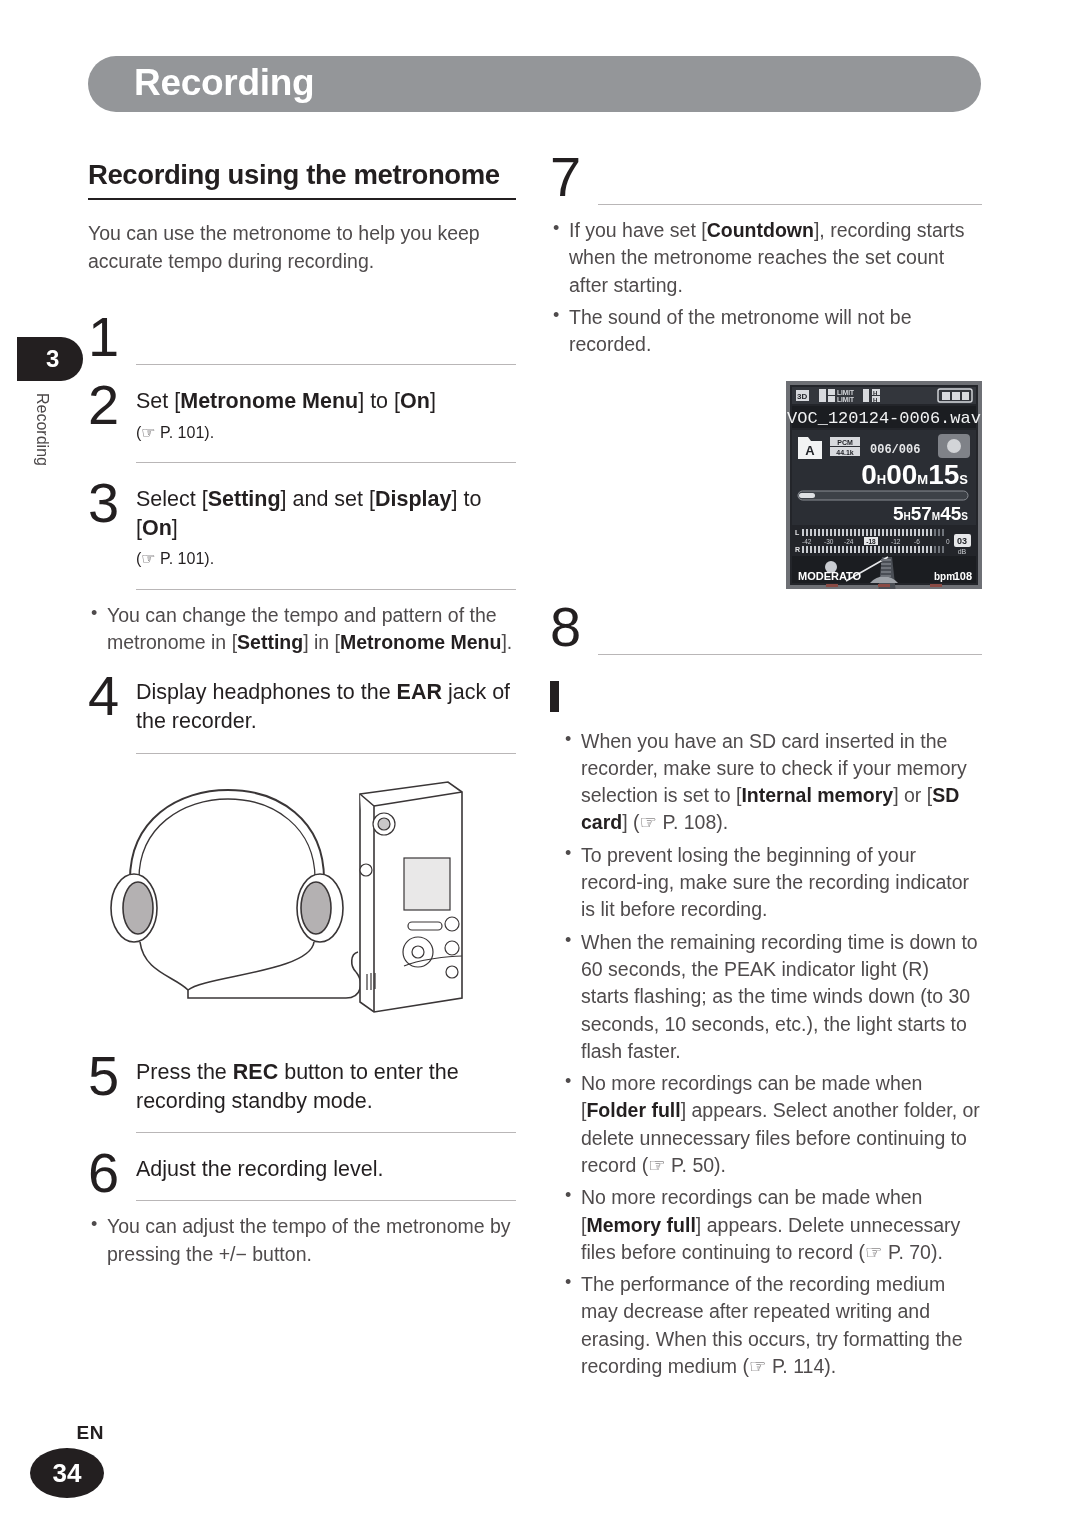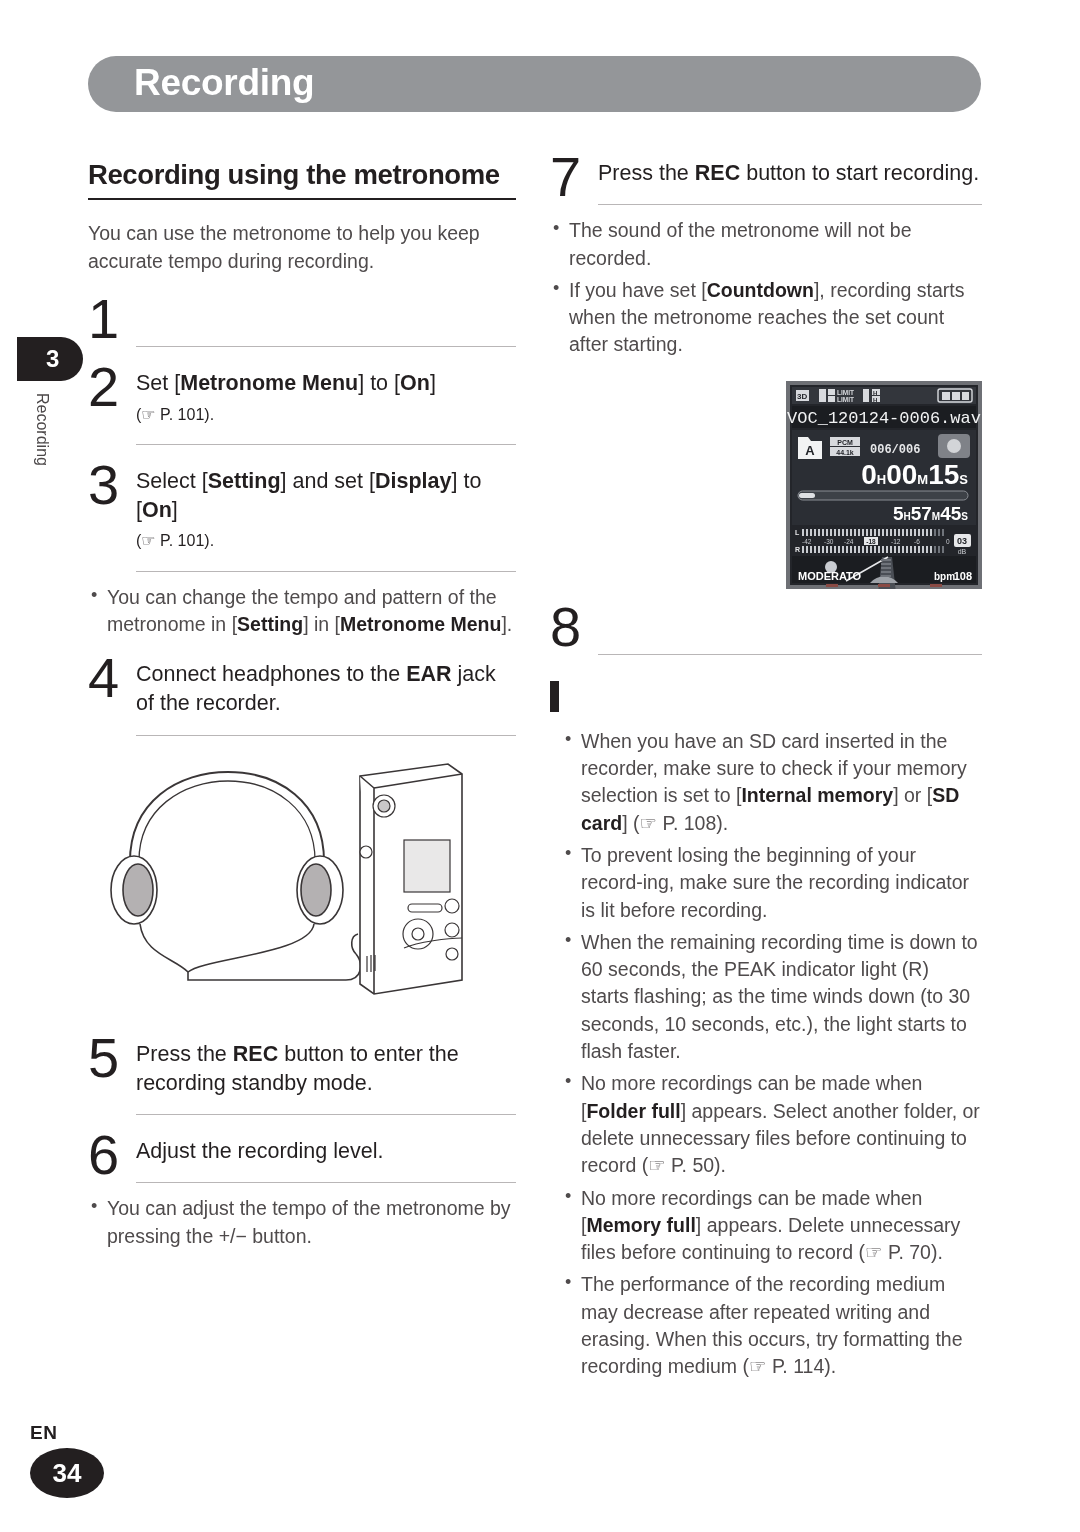--- a/index.html
+++ b/index.html
@@ -54,21 +54,21 @@
 
   
   h2.sec-title {
     font-size: 27.5px; font-weight: bold; letter-spacing: -0.4px;
     padding-bottom: 7px; margin-bottom: 20px;
     border-bottom: 2.5px solid #231f20;
     color: #231f20;
   }
   .intro {
     font-size: 19.5px; line-height: 1.42; color: #4f4b4c;
-    margin-bottom: 26px;
+    margin-bottom: 44px;
   }
 
   
   .step { display: flex; align-items: flex-start; margin-bottom: 4px; }
   .step-num {
     flex: 0 0 48px;
     font-size: 56px; line-height: 0.84;
     font-weight: 300; color: #231f20;
     font-family: "Liberation Sans", sans-serif;
     margin-top: -6px;
@@ -104,21 +104,21 @@
   .notes-bar { width: 9px; height: 31px; background: #231f20; margin-right: 12px; }
   .notes-head h3 { font-size: 26px; font-weight: bold; letter-spacing: -0.4px; }
 
   
   .illus { margin: 16px 0 28px 0; }
 
   
   .lcd-wrap { display: flex; justify-content: flex-end; margin: 14px 0 20px 0; }
 
   
-  .footer { position: absolute; left: 30px; bottom: 34px; text-align: left; width: 74px; }
+  .footer { position: absolute; left: 30px; bottom: 34px; text-align: right; width: 74px; }
   .footer .en { font-size: 19px; font-weight: bold; color: #231f20; letter-spacing: .5px; }
   .footer .pnum {
     margin-top: 4px; width: 74px; height: 50px; border-radius: 50%;
     background: #231f20; color: #fff; font-size: 26px; font-weight: bold;
     display: flex; align-items: center; justify-content: center;
   }
 </style>
 </head>
 <body>
 
@@ -158,21 +158,21 @@
       </div>
     </div>
     <div class="rule-tight ind-left"></div>
     <ul class="bullets ind-left">
       <li><span>You can change the tempo and pattern of the metronome in [</span><b>Setting</b><span>] in [</span><b>Metronome Menu</b><span>].</span></li>
     </ul>
 
     <div class="step">
       <div class="step-num">4</div>
       <div class="step-body">
-        <div class="step-text"><span>Connect headphones to the </span><b>EAR</b><span> jack of the recorder.</span></div>
+        <div class="step-text"><span>Display headphones to the </span><b>EAR</b><span> jack of the recorder.</span></div>
       </div>
     </div>
     <div class="rule ind-left"></div>
 
     <div class="illus">
       <svg width="420" height="250" viewBox="0 0 420 250">
         <g fill="none" stroke="#3a3637" stroke-width="1.6">
 
           <path d="M42 108 C40 42, 92 14, 140 14 C188 14, 238 42, 236 108" stroke-width="2"></path>
           <path d="M51 107 C49 50, 96 23, 140 23 C184 23, 229 50, 227 107" stroke-width="1.3"></path>
@@ -236,28 +236,25 @@
     <ul class="bullets ind-left">
       <li><span>You can adjust the tempo of the metronome by pressing the +/− button.</span></li>
     </ul>
 
   </div>
 
   <div class="col col-right">
 
     <div class="step">
       <div class="step-num">7</div>
-      <div class="step-body">
-        <div class="step-text"><span>Press the </span><b>REC</b><span> button to start recording.</span></div>
-      </div>
     </div>
     <div class="rule-tight ind-left"></div>
     <ul class="bullets ind-left">
+      <li><span>If you have set [</span><b>Countdown</b><span>], recording starts when the metronome reaches the set count after starting.</span></li>
       <li><span>The sound of the metronome will not be recorded.</span></li>
-      <li><span>If you have set [</span><b>Countdown</b><span>], recording starts when the metronome reaches the set count after starting.</span></li>
     </ul>
 
     <div class="lcd-wrap">
       <svg width="196" height="208" viewBox="0 0 196 208">
         <rect x="0" y="0" width="196" height="208" fill="#6e7075"></rect>
         <rect x="4" y="4" width="188" height="200" fill="#23252a"></rect>
 
         <rect x="6" y="6" width="184" height="17" fill="#33363c"></rect>
         <rect x="10" y="9" width="13" height="11" fill="#d8dade"></rect>
         <text x="11" y="18" font-family="'Liberation Sans',sans-serif" font-size="8" font-weight="bold" fill="#23252a">3D</text>

